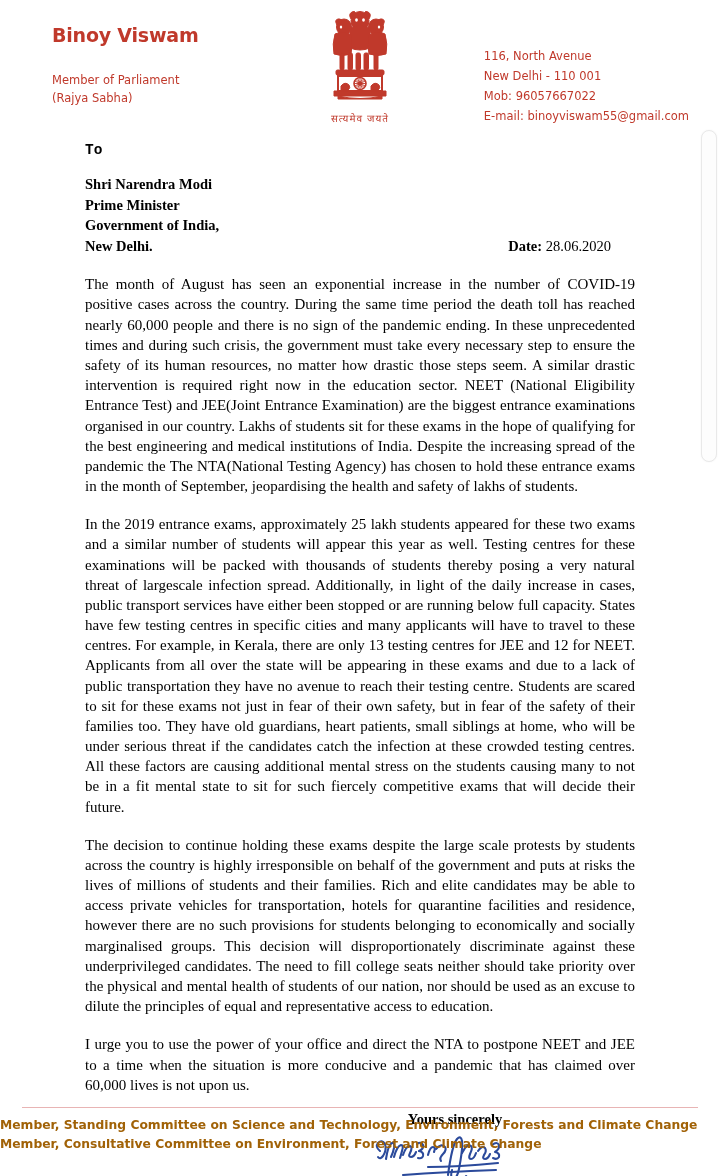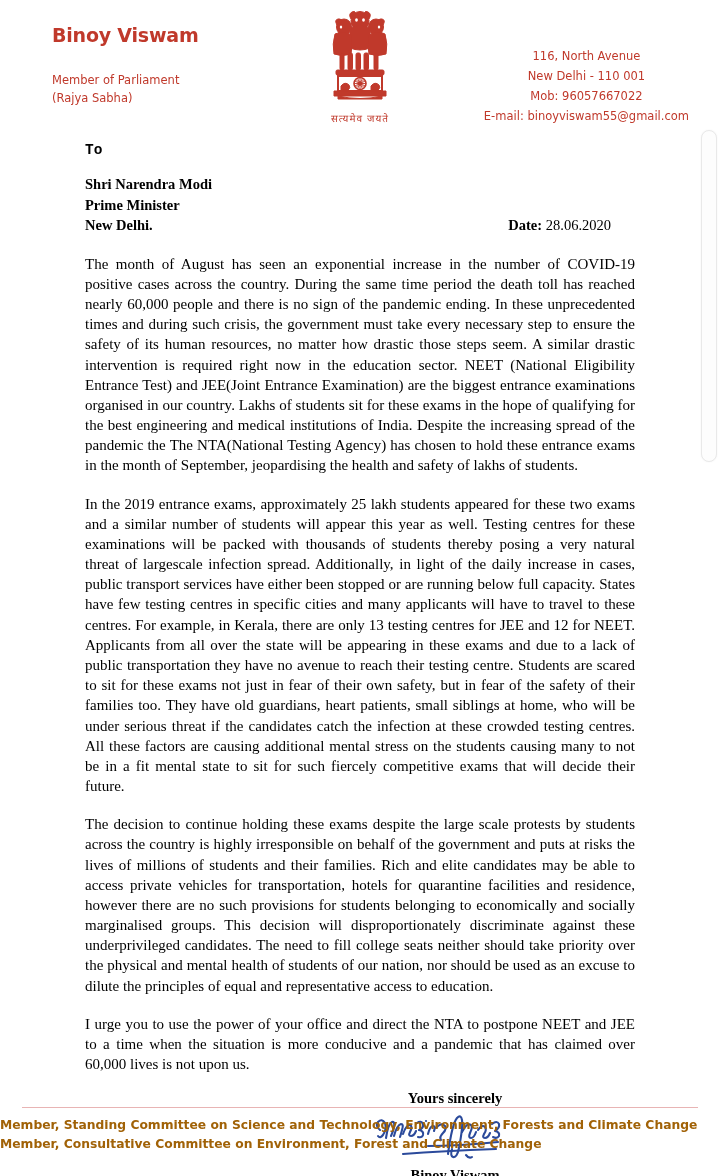--- a/index.html
+++ b/index.html
@@ -72,21 +72,21 @@
     color: #c0392b;
     font-size: 10px;
     letter-spacing: 1px;
     margin-top: -1px;
   }
 
   .lh-right {
     position: absolute;
     right: 31px;
     top: 47px;
-    text-align: center;
+    text-align: left;
     color: #c0392b;
     font-family: "DejaVu Sans", sans-serif;
     font-size: 11.5px;
     line-height: 1.73;
   }
 
   
   .sheet {
     position: absolute;
     left: 85px;
@@ -251,20 +251,21 @@
   </div>
 </div>
 
 <div class="sheet">
 
   <div class="to-label">To</div>
 
   <div class="addressee">
     <div>Shri Narendra Modi</div>
     <div>Prime Minister</div>
+    <div>Government of India,</div>
     <div class="addr-last-row">
       <span>New Delhi.</span>
       <span class="date-line"><span class="date-label">Date:</span> <span>28.06.2020</span></span>
     </div>
   </div>
 
 
   <p class="para">The month of August has seen an exponential increase in the number of  COVID-19 positive cases across the country. During the same time period the death toll has reached nearly 60,000 people and there is no sign of the pandemic ending. In these unprecedented times and during such crisis, the government must take every necessary step to ensure the safety of its human resources, no matter how drastic those steps seem. A similar drastic intervention is required right now in the education sector. NEET (National Eligibility Entrance Test) and JEE(Joint Entrance Examination) are the biggest entrance examinations organised in our country. Lakhs of students sit for these exams in the hope of qualifying for the best engineering and medical institutions of India. Despite the increasing spread of the pandemic the The NTA(National Testing Agency) has chosen to hold these entrance exams in the month of September, jeopardising the health and safety of lakhs of students.</p>
   <p class="para">In the 2019 entrance exams, approximately 25 lakh students appeared for these two exams and a similar number of students will appear this year as well. Testing centres for these examinations will be packed with thousands of students thereby posing a very natural threat of largescale infection spread. Additionally, in light of the daily increase in cases, public transport services have either been stopped or are running below full capacity. States have few testing centres in specific cities and many applicants will have to travel to these centres.  For example, in Kerala, there are only 13 testing centres for JEE and 12 for NEET. Applicants from all over the state will be appearing in these exams and due to a lack of public transportation they have no avenue to reach their testing centre. Students are scared to sit for these exams not just in fear of their own safety, but in fear of the safety of their families too. They have old guardians, heart patients, small siblings at home, who will be under serious threat if the candidates catch the infection at these crowded testing centres.  All these factors are causing additional mental stress on the students causing many to not be in a fit mental state to sit for such fiercely competitive exams that will decide their future.</p>
   <p class="para">The decision to continue holding these exams despite the large scale protests by students across the country is highly irresponsible on behalf of the government and puts at risks the lives of millions of students and their families. Rich and elite candidates may be able to access private vehicles for transportation, hotels for quarantine facilities and residence, however there are no such provisions for students belonging to economically and socially marginalised groups. This decision will disproportionately discriminate against these underprivileged candidates. The need to fill college seats neither should take priority over the physical and mental health of students of our nation, nor should be used as an excuse to dilute the principles of equal and representative access to education.</p>

